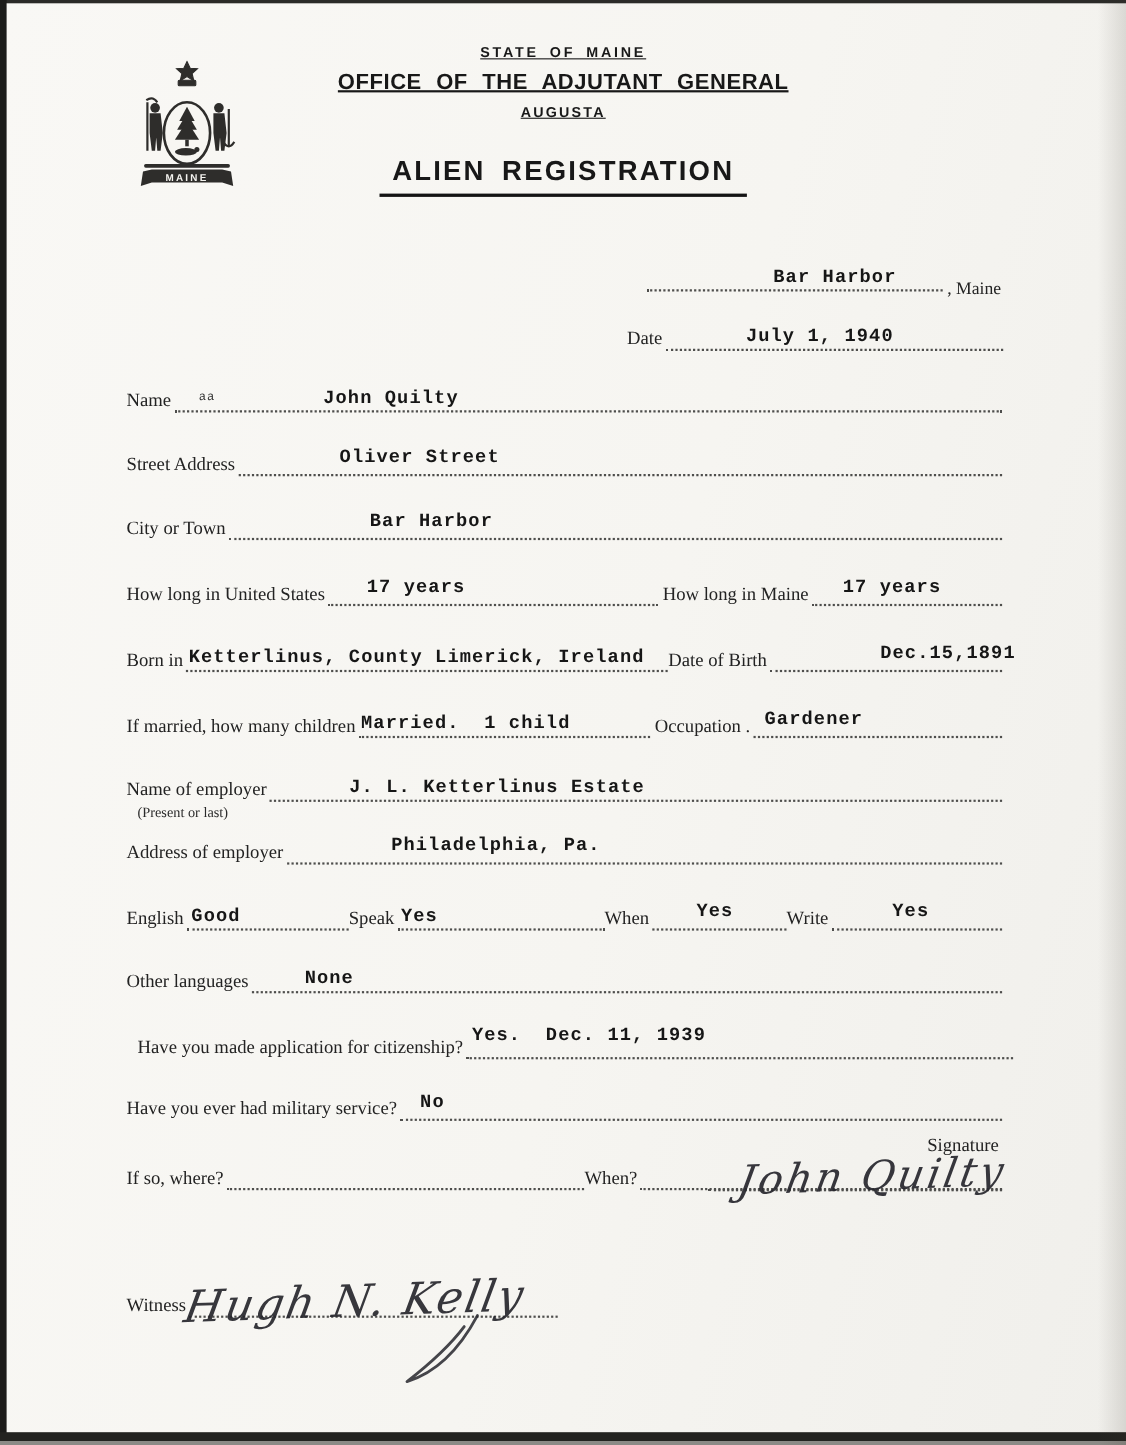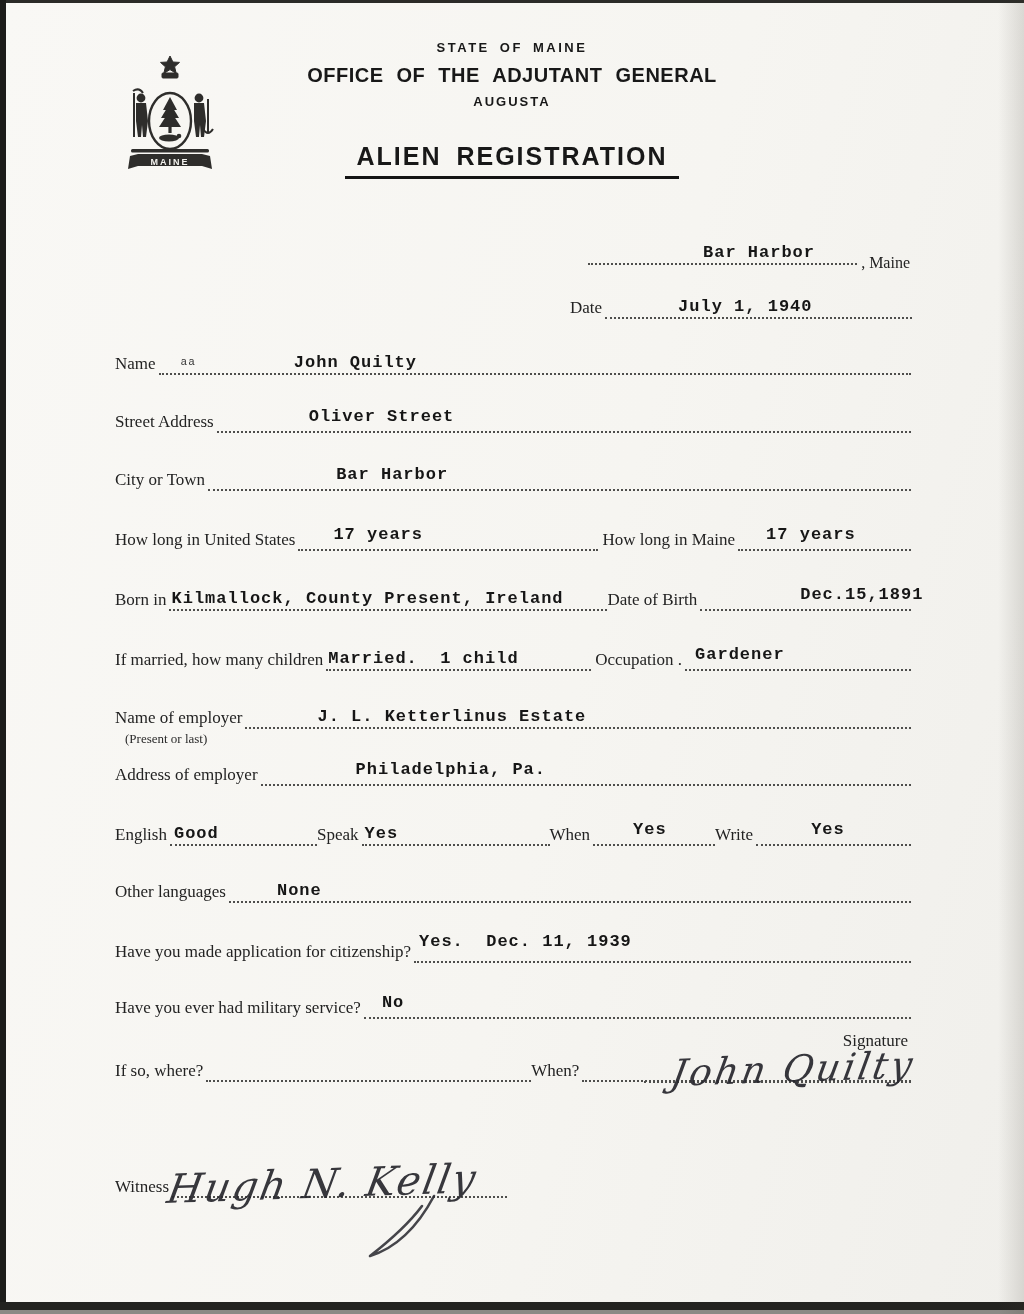--- a/index.html
+++ b/index.html
@@ -16,21 +16,21 @@
   .edge-bottom { position:absolute; bottom:4px; left:0; right:0; height:8px; background:#232320; }
   .edge-bottom2{ position:absolute; bottom:0; left:0; right:0; height:4px; background:#8c8a86; }
   .edge-right  { position:absolute; top:0; right:0; bottom:0; width:26px;
                  background:linear-gradient(to right, rgba(0,0,0,0), rgba(60,55,45,0.14)); }
 
   
   .seal { position:absolute; left:120px; top:55px; width:100px; height:132px; }
 
   
   .header { position:absolute; left:212px; top:40px; width:600px; text-align:center;
-            font-family:"Liberation Sans","DejaVu Sans",sans-serif; color:#181818; }
+            font-family:"Liberation Sans","DejaVu Sans",sans-serif; color:#181818;text-decoration:underline; }
   .h-state  { font-size:13px; font-weight:bold; letter-spacing:2.5px; word-spacing:4px; }
   .h-office { font-size:20px; font-weight:bold; letter-spacing:.5px; word-spacing:7px; margin-top:9px; }
   .h-city   { font-size:13px; font-weight:bold; letter-spacing:2px; margin-top:7px; }
   .h-title-wrap { margin-top:33px; }
   .h-title  { display:inline-block; font-size:25px; font-weight:bold; letter-spacing:2px; word-spacing:6px;
               padding:0 12px 5px 12px; border-bottom:3px solid #141414; }
 
   
   .row  { position:absolute; display:flex; align-items:flex-end; }
   .lbl  { font-size:17px; line-height:1.1; white-space:nowrap; padding:0 3px 1px 0; color:#232323; }
@@ -147,21 +147,21 @@
     </span>
     <span class="lbl" style="padding-left:4px;">How long in Maine</span>
     <span class="fill grow">
       <span class="typed lift" style="margin-left:28px;">17 years</span>
     </span>
   </div>
 
   <div class="row" style="left:115px; top:581px; width:796px; height:30px;">
     <span class="lbl">Born in</span>
     <span class="fill" style="flex:0 0 438px;">
-      <span class="typed" style="margin-left:2px;">Kilmallock, County Present, Ireland</span>
+      <span class="typed" style="margin-left:2px;">Ketterlinus, County Limerick, Ireland</span>
     </span>
     <span class="lbl">Date of Birth</span>
     <span class="fill grow">
       <span class="typed lift" style="margin-left:100px;">Dec.15,1891</span>
     </span>
   </div>
 
   <div class="row" style="left:115px; top:641px; width:796px; height:30px;">
     <span class="lbl">If married, how many children</span>
     <span class="fill" style="flex:0 0 265px;">
@@ -209,21 +209,21 @@
     </span>
   </div>
 
   <div class="row" style="left:115px; top:873px; width:796px; height:30px;">
     <span class="lbl">Other languages</span>
     <span class="fill grow">
       <span class="typed" style="margin-left:48px;">None</span>
     </span>
   </div>
 
-  <div class="row" style="left:115px; top:925px; width:796px; height:38px;text-align:right;">
+  <div class="row" style="left:125px; top:925px; width:796px; height:38px;text-align:right;">
     <span class="lbl">Have you made application for citizenship?</span>
     <span class="fill grow">
       <span class="typed raised" style="margin-left:5px;">Yes.  Dec. 11, 1939</span>
     </span>
   </div>
 
   <div class="row" style="left:115px; top:1052px; width:796px; height:30px;">
     <span class="lbl">If so, where?</span>
     <span class="fill" style="flex:0 0 325px;">
       <span class="typed"></span>

